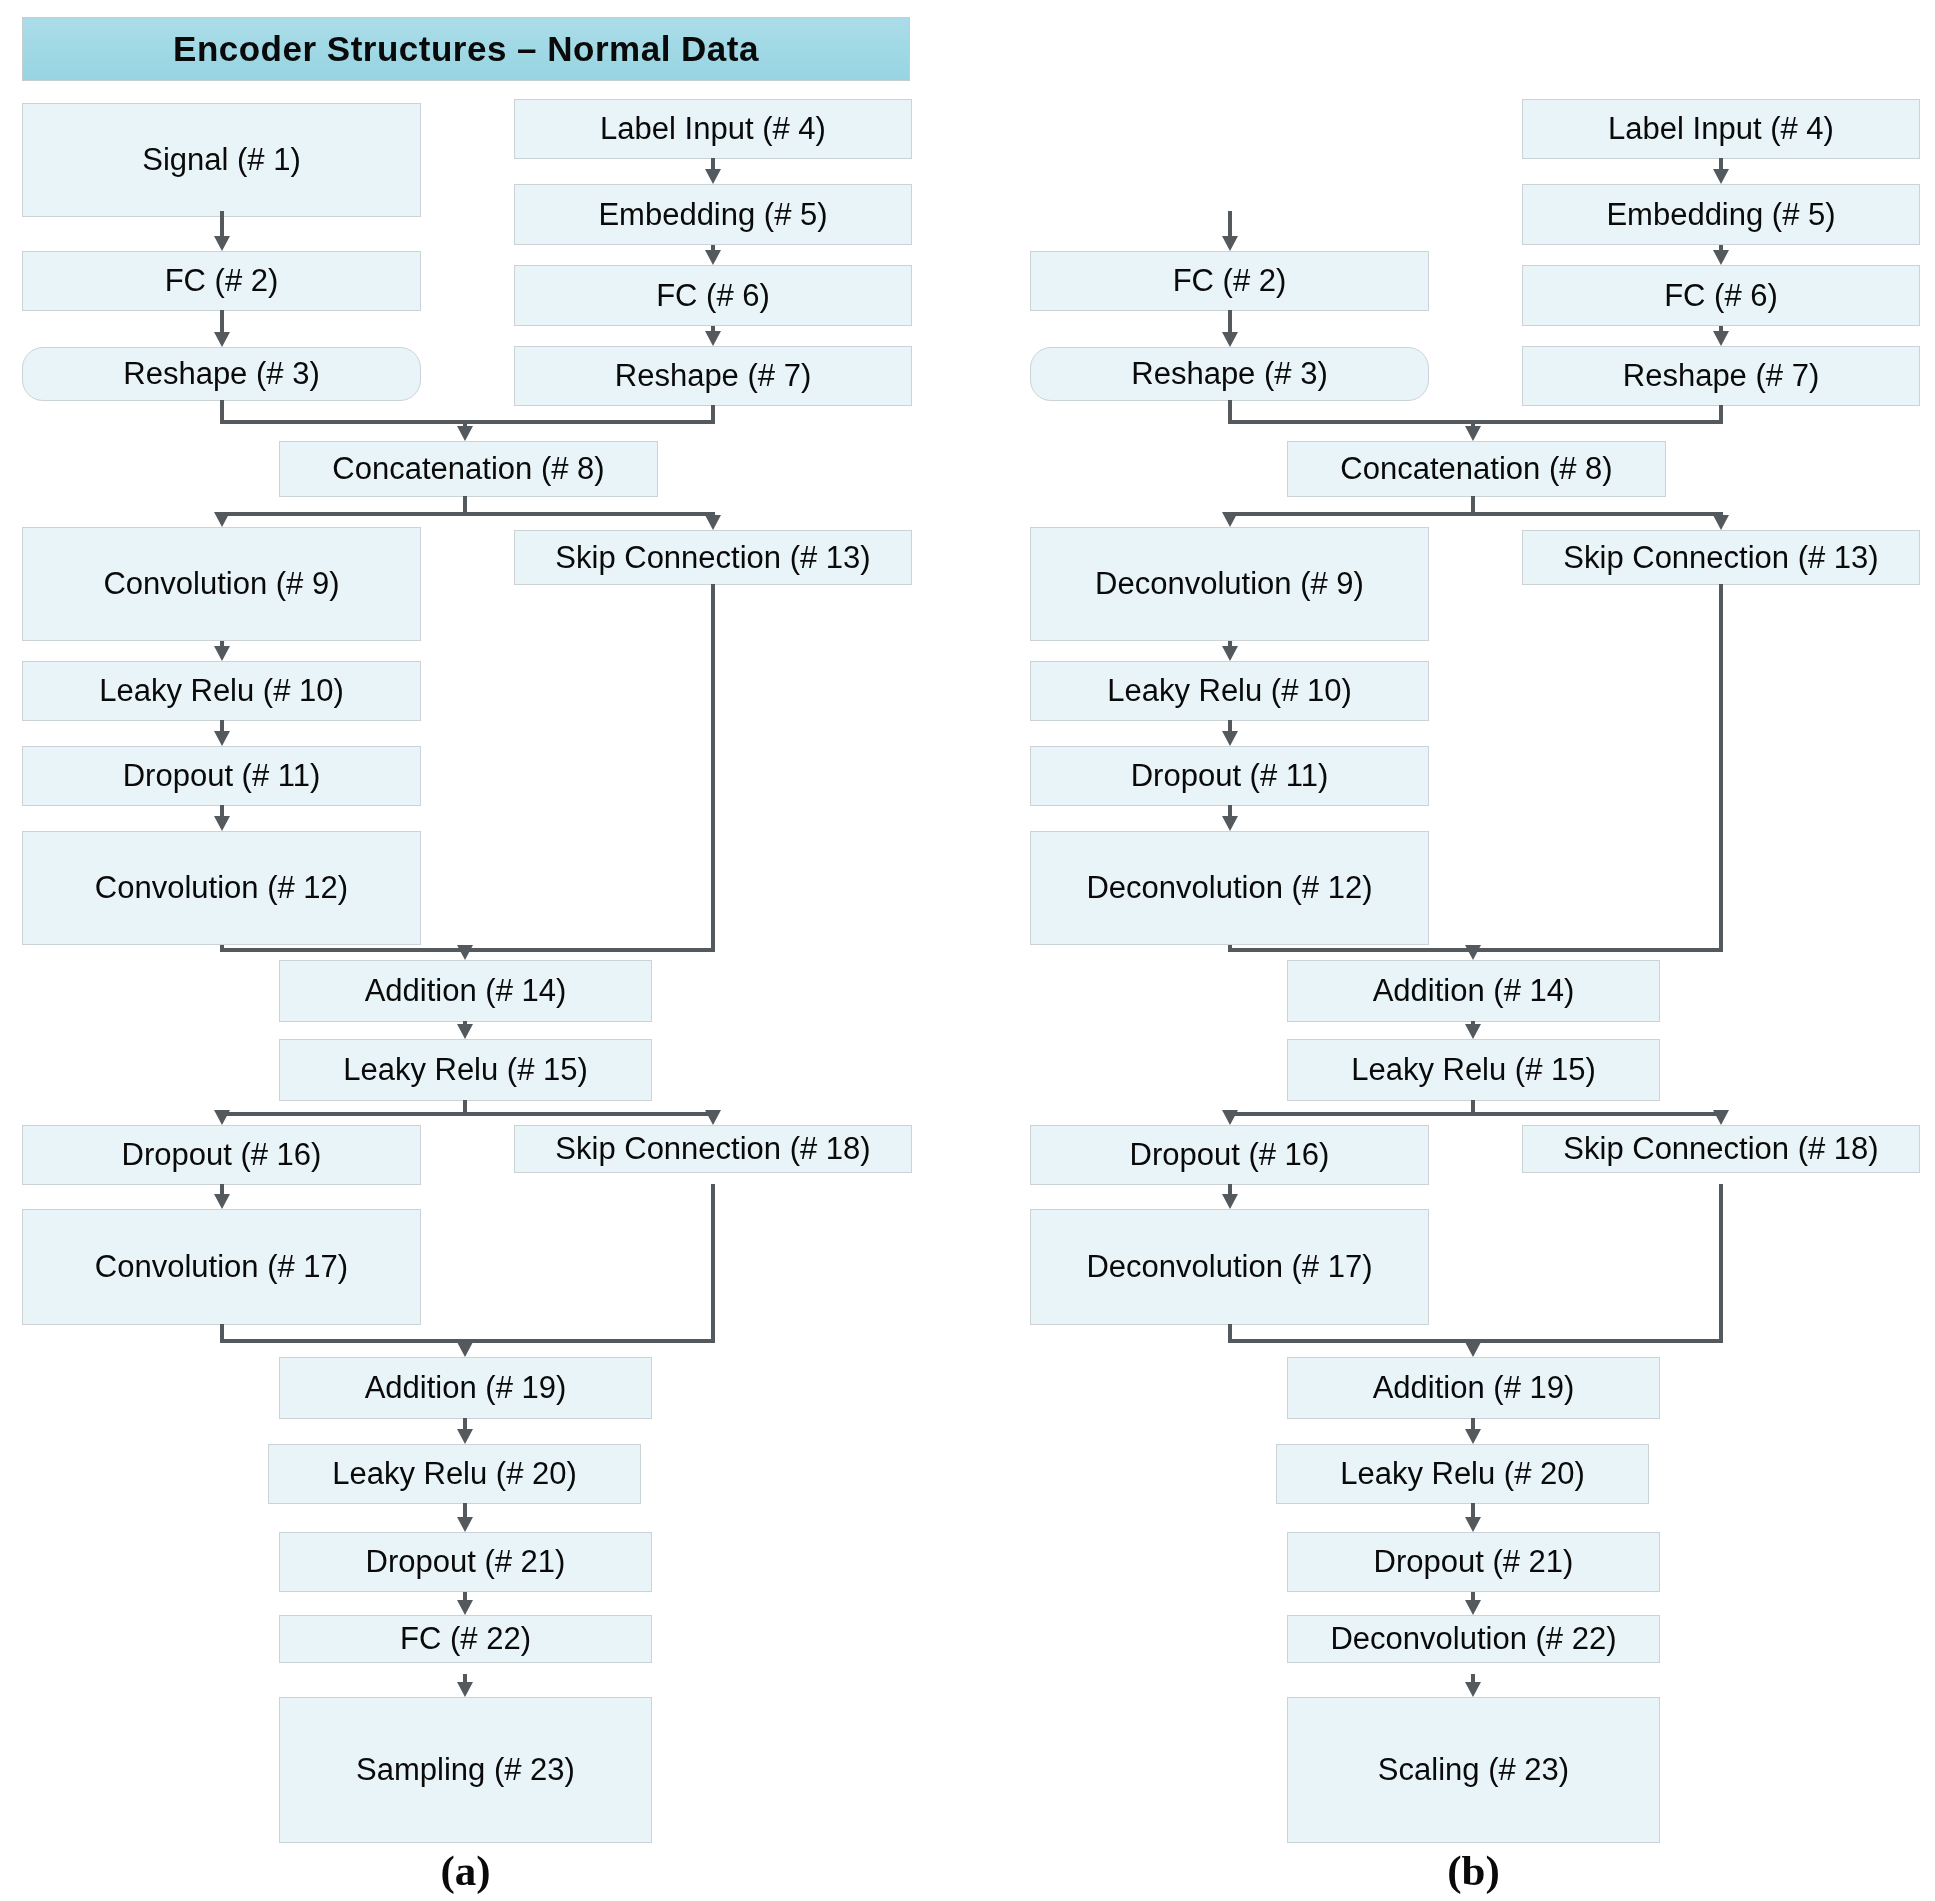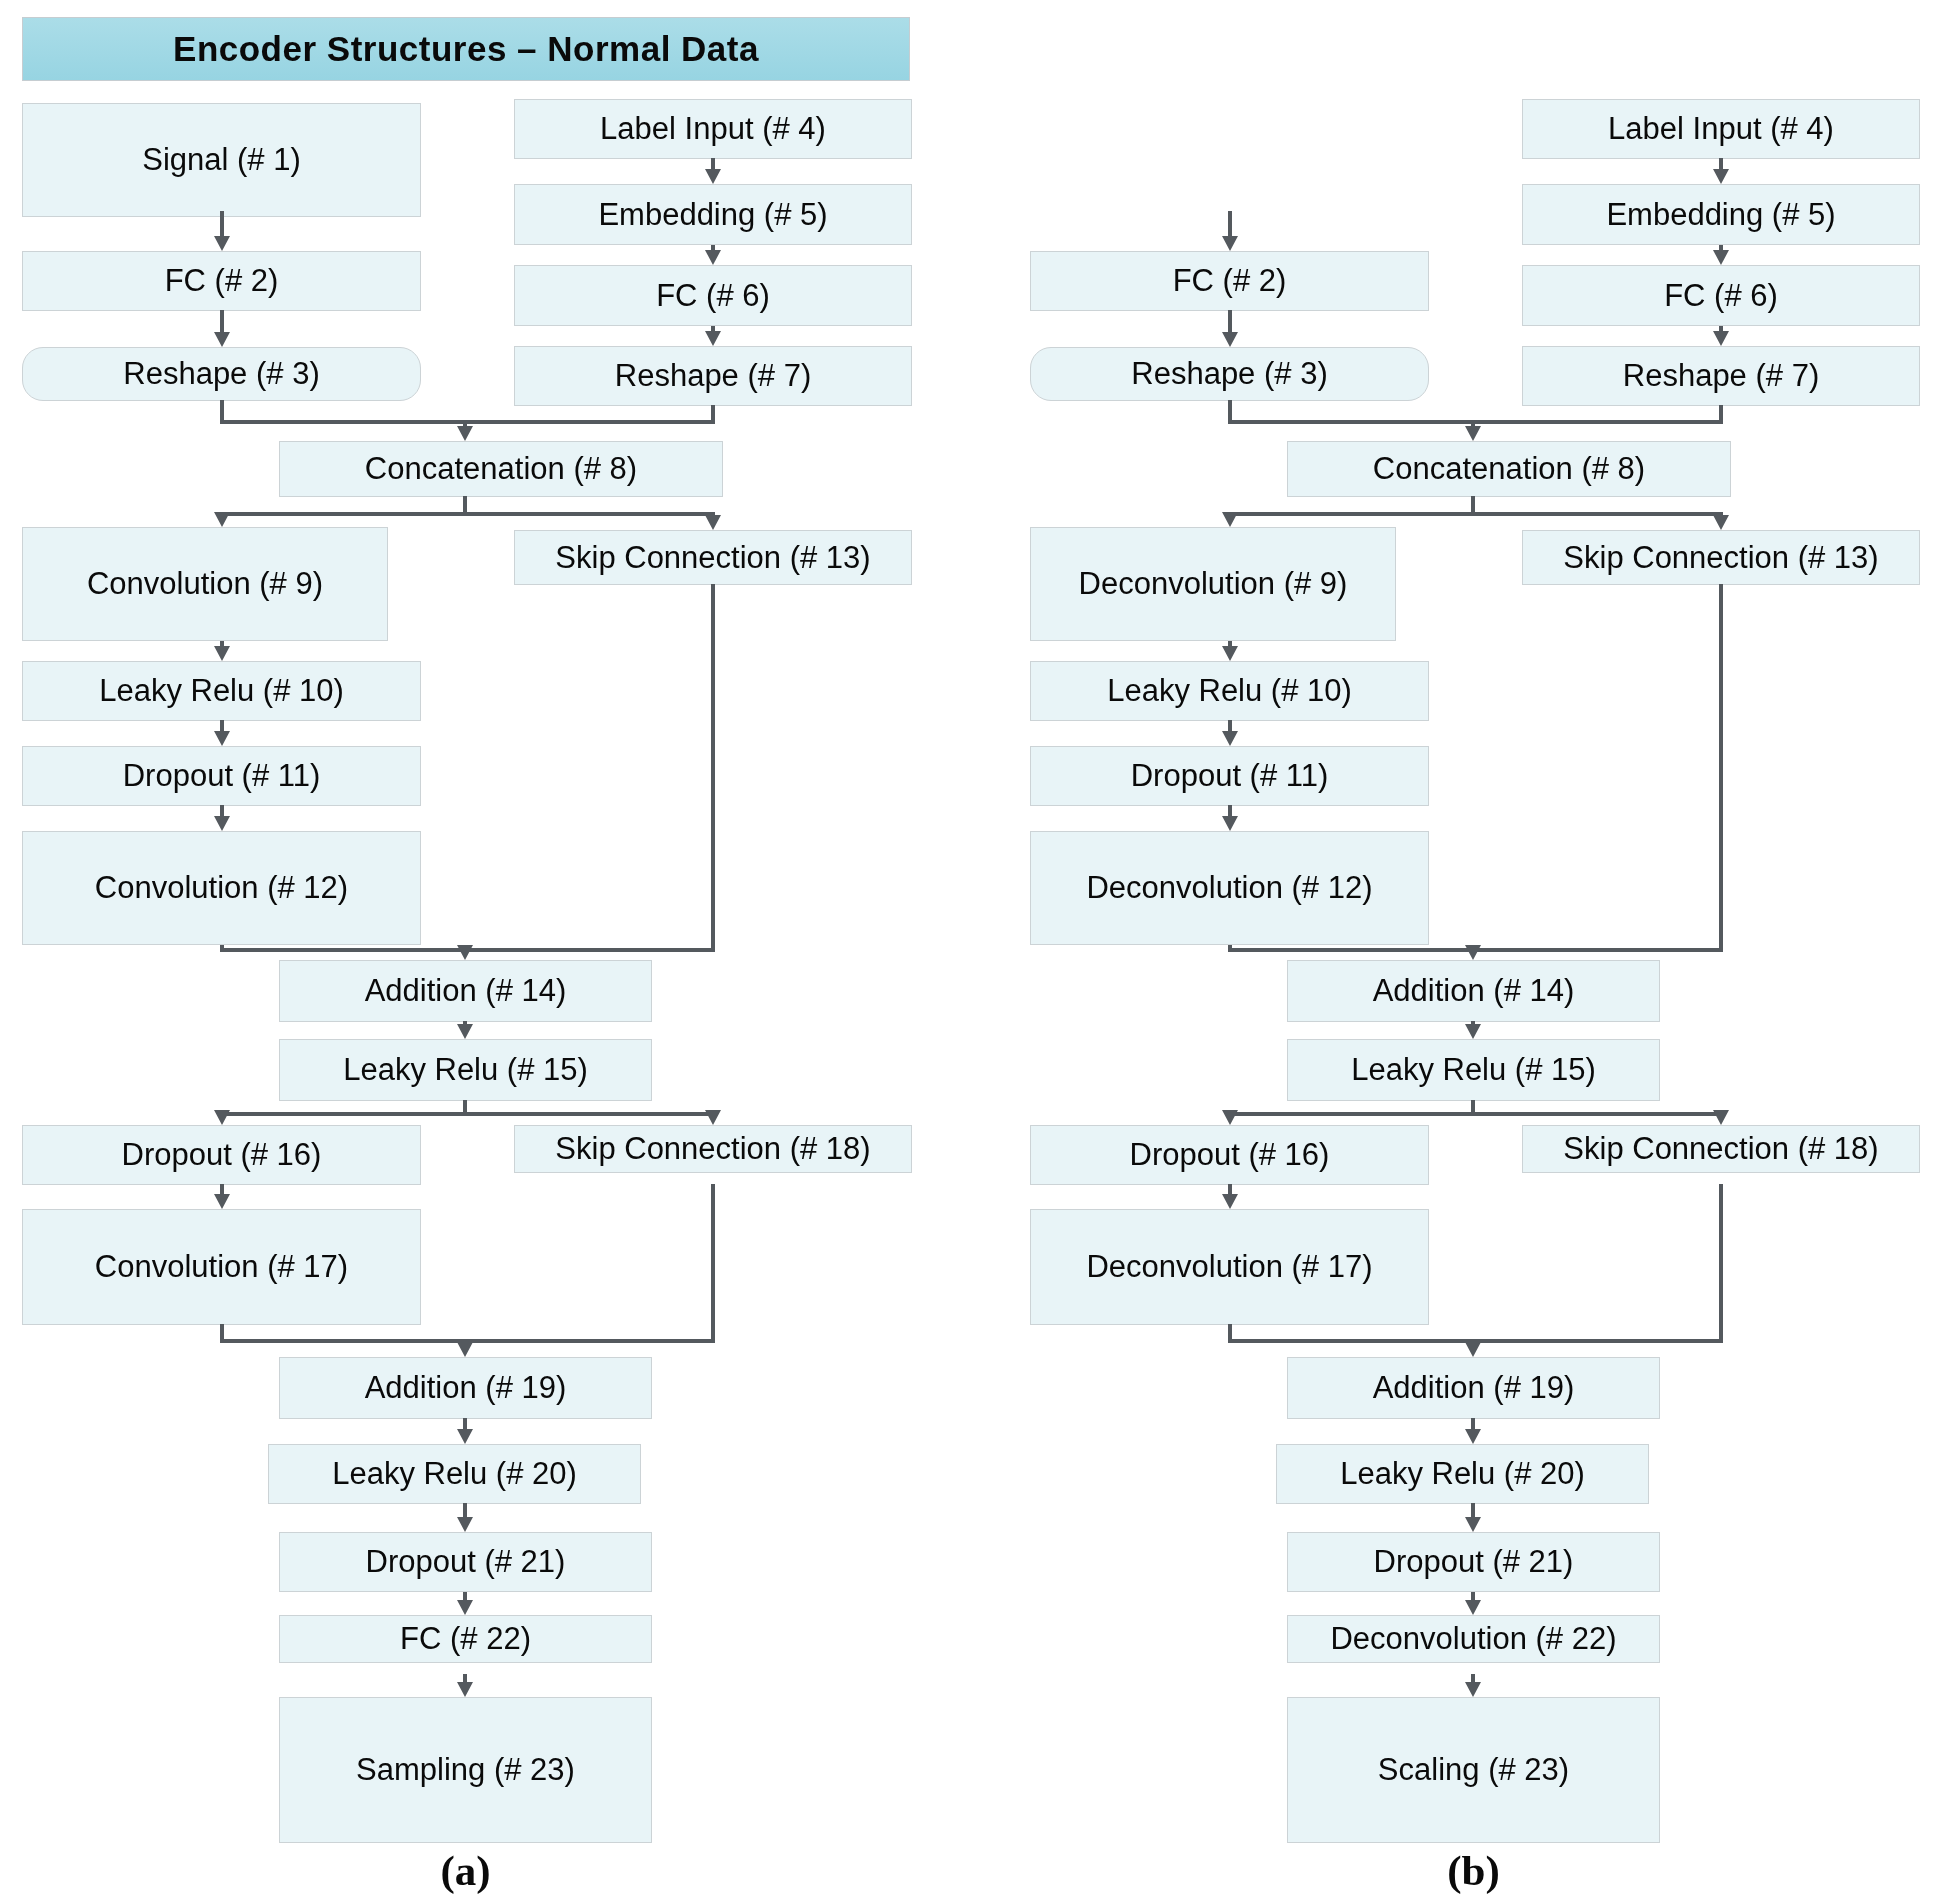--- a/index.html
+++ b/index.html
@@ -22,22 +22,22 @@
         font-size:31px;text-align:center;}
 
   
   .b-sig  {left:22px;  top:103px;  width:399px; height:114px;}
   .b-li   {left:514px;top:99px;  width:398px; height:60px;}
   .b-em   {left:514px;top:184px;  width:398px; height:61px;}
   .b-fc2  {left:22px;  top:251px;  width:399px; height:60px;}
   .b-fc6  {left:514px;top:265px;  width:398px; height:61px;}
   .b-rs3  {left:22px;  top:347px;  width:399px; height:54px;border-radius:21px;}
   .b-rs7  {left:514px;top:346px;  width:398px; height:60px;}
-  .b-cat  {left:279px; top:441px;  width:444px; height:56px;}
-  .b-c9   {left:22px;  top:527px; width:366px; height:114px;}
+  .b-cat  {left:279px; top:441px;  width:379px; height:56px;}
+  .b-c9   {left:22px;  top:527px; width:399px; height:114px;}
   .b-sk13 {left:514px;top:530px; width:398px; height:55px;}
   .b-lr10 {left:22px;  top:661px; width:399px; height:60px;}
   .b-dr11 {left:22px;  top:746px; width:399px; height:60px;}
   .b-c12  {left:22px;  top:831px; width:399px; height:114px;}
   .b-add14{left:279px; top:960px; width:373px; height:62px;}
   .b-lr15 {left:279px; top:1039px; width:373px; height:62px;}
   .b-dr16 {left:22px;  top:1125px; width:399px; height:60px;}
   .b-sk18 {left:514px;top:1125px; width:398px; height:48px;}
   .b-c17  {left:22px;  top:1209px; width:399px; height:116px;}
   .b-add19{left:279px; top:1357px; width:373px; height:62px;}

